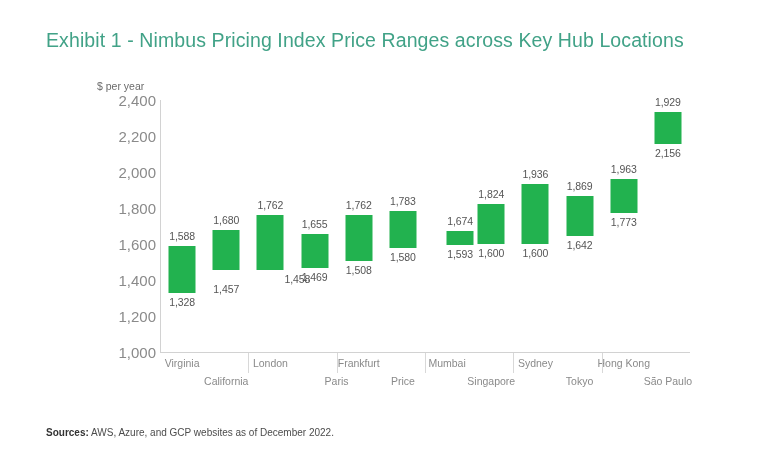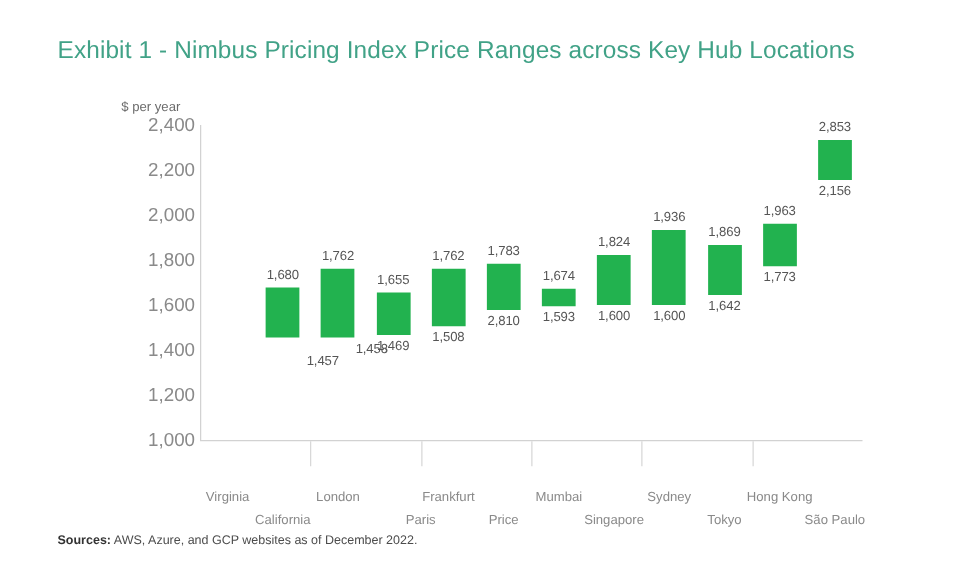--- a/index.html
+++ b/index.html
@@ -121,21 +121,20 @@
     width: 530px;
     height: 46px;
   }
 
   .x-label {
     position: absolute;
     font-size: 10.5px;
     color: #8a8a8a;
     white-space: nowrap;
     transform: translateX(-50%);
-    margin-top: 35px;
   }
 
   .x-label.row-top { top: 4px; }
   .x-label.row-bottom { top: 22px; }
 
   .x-tick-sep {
     position: absolute;
     top: 0;
     width: 1px;
     height: 20px;
@@ -172,46 +171,51 @@
       <div class="y-tick" style="top: 244px;">1,600</div>
       <div class="y-tick" style="top: 280px;">1,400</div>
       <div class="y-tick" style="top: 316px;">1,200</div>
       <div class="y-tick" style="top: 352px;">1,000</div>
     </div>
 
   <div id="y-axis-line"></div>
   <div id="x-axis-line"></div>
 
   <div id="bars-layer">
+      <div class="bar-group" style="left: 0px; width: 44.1667px;">
+        <div class="bar-rect" style="top: 146.16px; height: 46.8px; background: rgb(34, 178, 79);"></div>
+        <div class="bar-label high" style="top: 130.16px;">1,588</div>
+        <div class="bar-label low" style="top: 195.96px;">1,328</div>
+      </div>
       <div class="bar-group" style="left: 44.1667px; width: 44.1667px;">
         <div class="bar-rect" style="top: 129.6px; height: 40.14px; background: rgb(34, 178, 79);"></div>
         <div class="bar-label high" style="top: 113.6px;">1,680</div>
-        <div class="bar-label low" style="top: 183px; margin-left: 32px;">1,457</div>
+        <div class="bar-label low" style="top: 183px;">1,457</div>
       </div>
       <div class="bar-group" style="left: 88.3333px; width: 44.1667px;">
         <div class="bar-rect" style="top: 114.84px; height: 54.72px; background: rgb(34, 178, 79);"></div>
         <div class="bar-label high" style="top: 98.84px;">1,762</div>
         <div class="bar-label low" style="top: 172.56px; margin-left: 27px;">1,458</div>
       </div>
       <div class="bar-group" style="left: 132.5px; width: 44.1667px;">
         <div class="bar-rect" style="top: 134.1px; height: 33.48px; background: rgb(34, 178, 79);"></div>
         <div class="bar-label high" style="top: 118.1px;">1,655</div>
         <div class="bar-label low" style="top: 170.58px;">1,469</div>
       </div>
       <div class="bar-group" style="left: 176.667px; width: 44.1667px;">
         <div class="bar-rect" style="top: 114.84px; height: 45.72px; background: rgb(34, 178, 79);"></div>
         <div class="bar-label high" style="top: 98.84px;">1,762</div>
         <div class="bar-label low" style="top: 163.56px;">1,508</div>
       </div>
       <div class="bar-group" style="left: 220.833px; width: 44.1667px;">
         <div class="bar-rect" style="top: 111.06px; height: 36.54px; background: rgb(34, 178, 79);"></div>
         <div class="bar-label high" style="top: 95.06px;">1,783</div>
-        <div class="bar-label low" style="top: 150.6px;">2,810</div>
-      </div>
-      <div class="bar-group" style="left: 265px; width: 44.1667px; text-align: center;">
+        <div class="bar-label low" style="top: 150.6px;">1,580</div>
+      </div>
+      <div class="bar-group" style="left: 278px; width: 44.1667px; text-align: center;">
         <div class="bar-rect" style="top: 130.68px; height: 14.58px; background: rgb(34, 178, 79);"></div>
         <div class="bar-label high" style="top: 114.68px;">1,674</div>
         <div class="bar-label low" style="top: 148.26px;">1,593</div>
       </div>
       <div class="bar-group" style="left: 309.167px; width: 44.1667px;">
         <div class="bar-rect" style="top: 103.68px; height: 40.32px; background: rgb(34, 178, 79);"></div>
         <div class="bar-label high" style="top: 87.68px;">1,824</div>
         <div class="bar-label low" style="top: 147px;">1,600</div>
       </div>
       <div class="bar-group" style="left: 353.333px; width: 44.1667px;">
@@ -224,21 +228,21 @@
         <div class="bar-label high" style="top: 79.58px;">1,869</div>
         <div class="bar-label low" style="top: 139.44px;">1,642</div>
       </div>
       <div class="bar-group" style="left: 441.667px; width: 44.1667px;">
         <div class="bar-rect" style="top: 78.66px; height: 34.2px; background: rgb(34, 178, 79);"></div>
         <div class="bar-label high" style="top: 62.66px;">1,963</div>
         <div class="bar-label low" style="top: 115.86px;">1,773</div>
       </div>
       <div class="bar-group" style="left: 485.833px; width: 44.1667px;">
         <div class="bar-rect" style="top: 12.24px; height: 31.68px; background: rgb(34, 178, 79);"></div>
-        <div class="bar-label high" style="top: -3.76px;">2,853</div>
+        <div class="bar-label high" style="top: -3.76px;">1,929</div>
         <div class="bar-label low" style="top: 46.92px;">2,156</div>
       </div>
     </div>
 
   <div id="x-labels">
       <div class="x-label row-top" style="left: 22.0833px;">Virginia</div>
       <div class="x-label row-bottom" style="left: 66.25px;">California</div>
       <div class="x-label row-top" style="left: 110.417px;">London</div>
       <div class="x-label row-bottom" style="left: 154.583px; padding-left: 44px;">Paris</div>
       <div class="x-label row-top" style="left: 198.75px;">Frankfurt</div>

